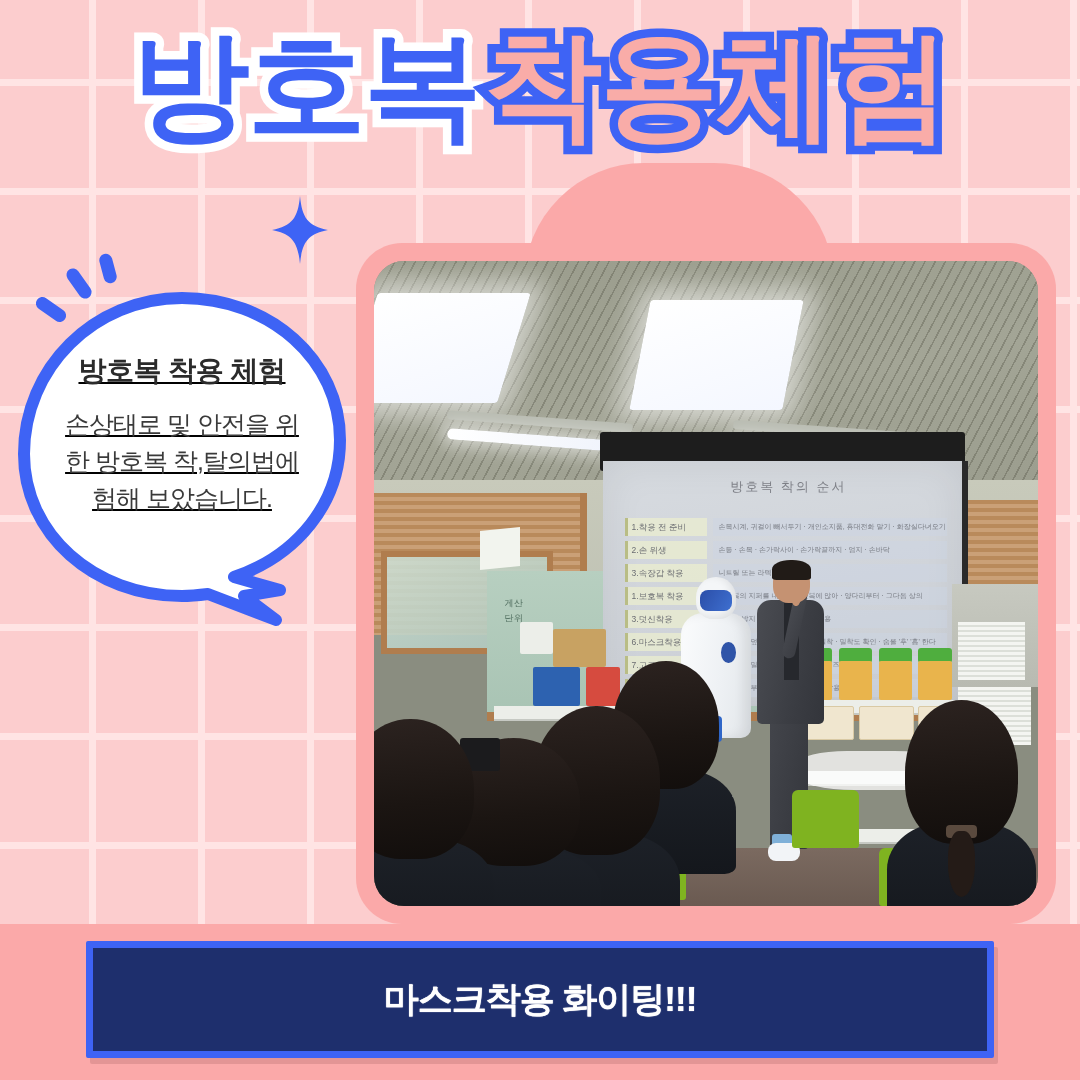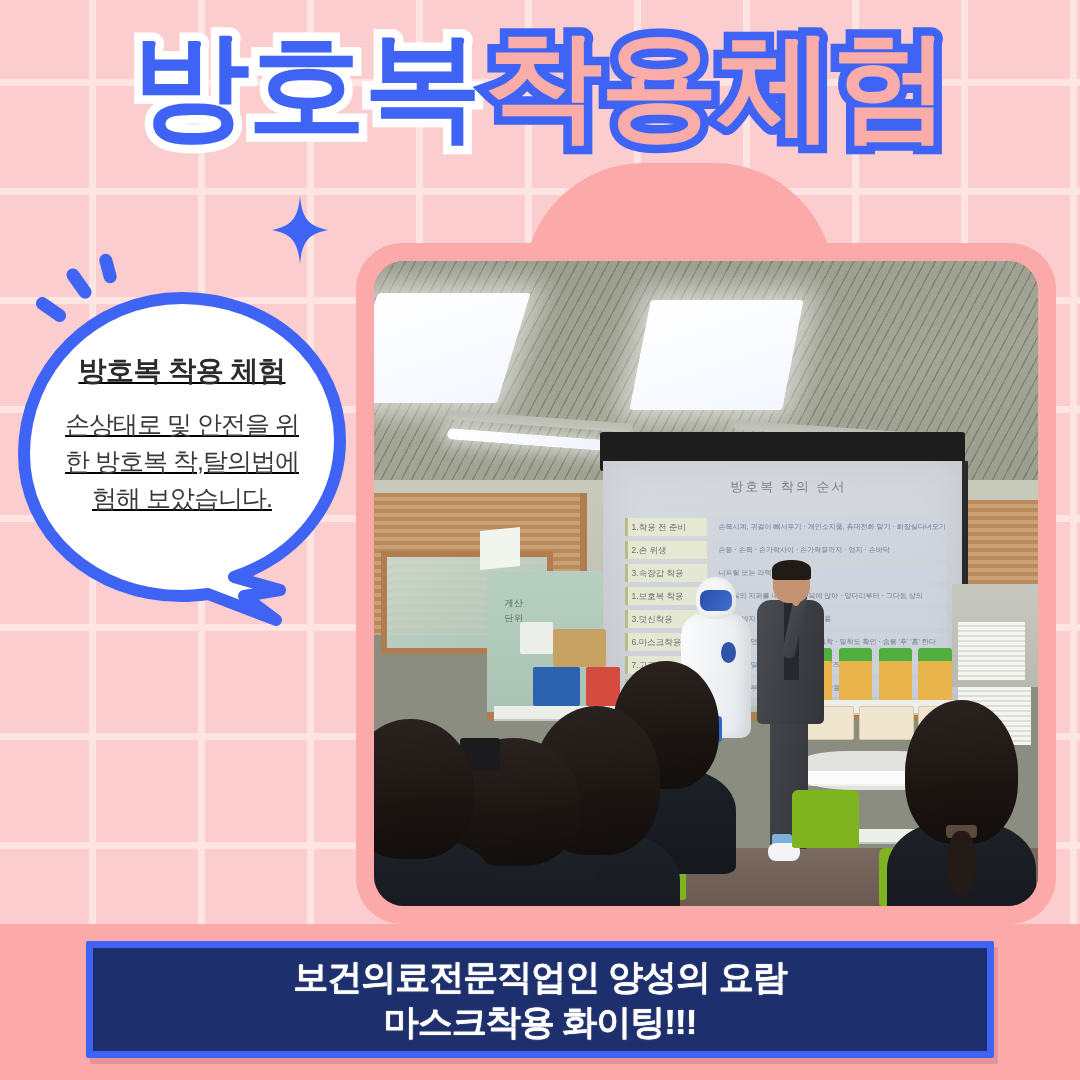--- a/index.html
+++ b/index.html
@@ -627,17 +627,16 @@
         <div class="student s1">
           <div class="stu-body"></div>
           <div class="stu-hair"></div>
         </div>
 
       </div>
     </div>
   </div>
 
   <div class="banner">
-    <div class="banner-line">보건의료전문직업인 양성의 요람</div>
     <div class="banner-line">마스크착용 화이팅!!!</div>
   </div>
 
 </div>
 
 </body></html>

